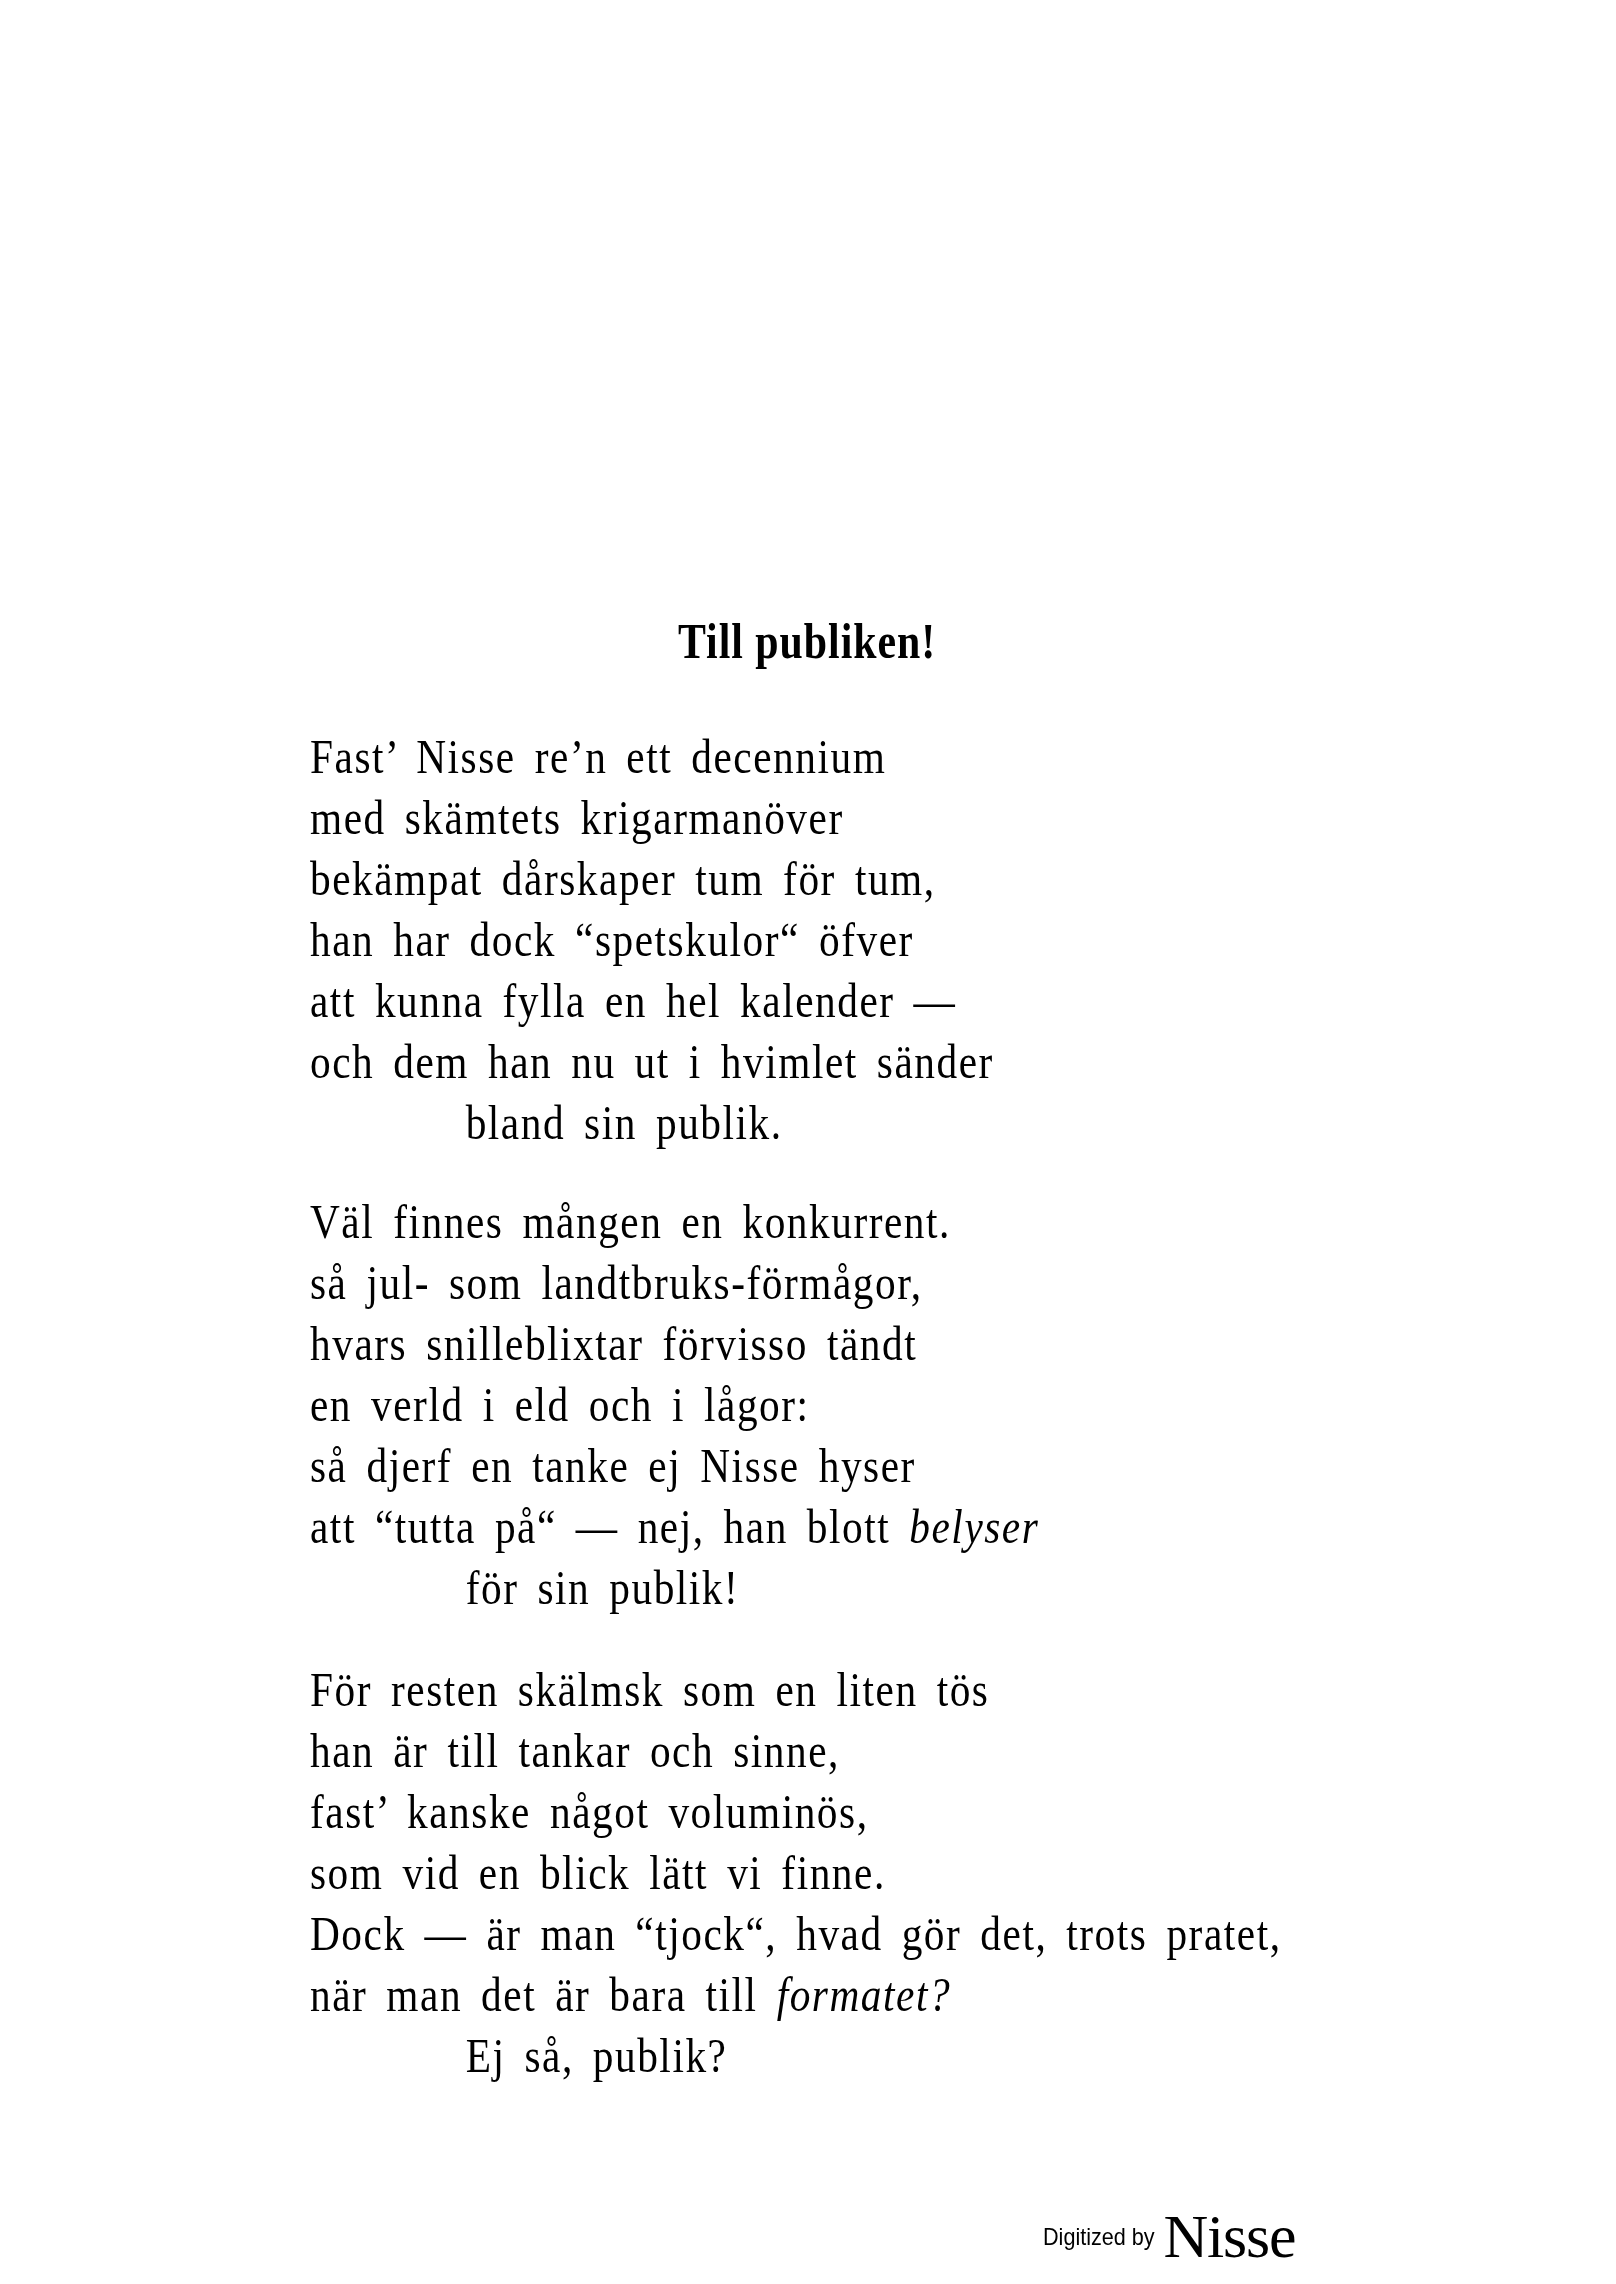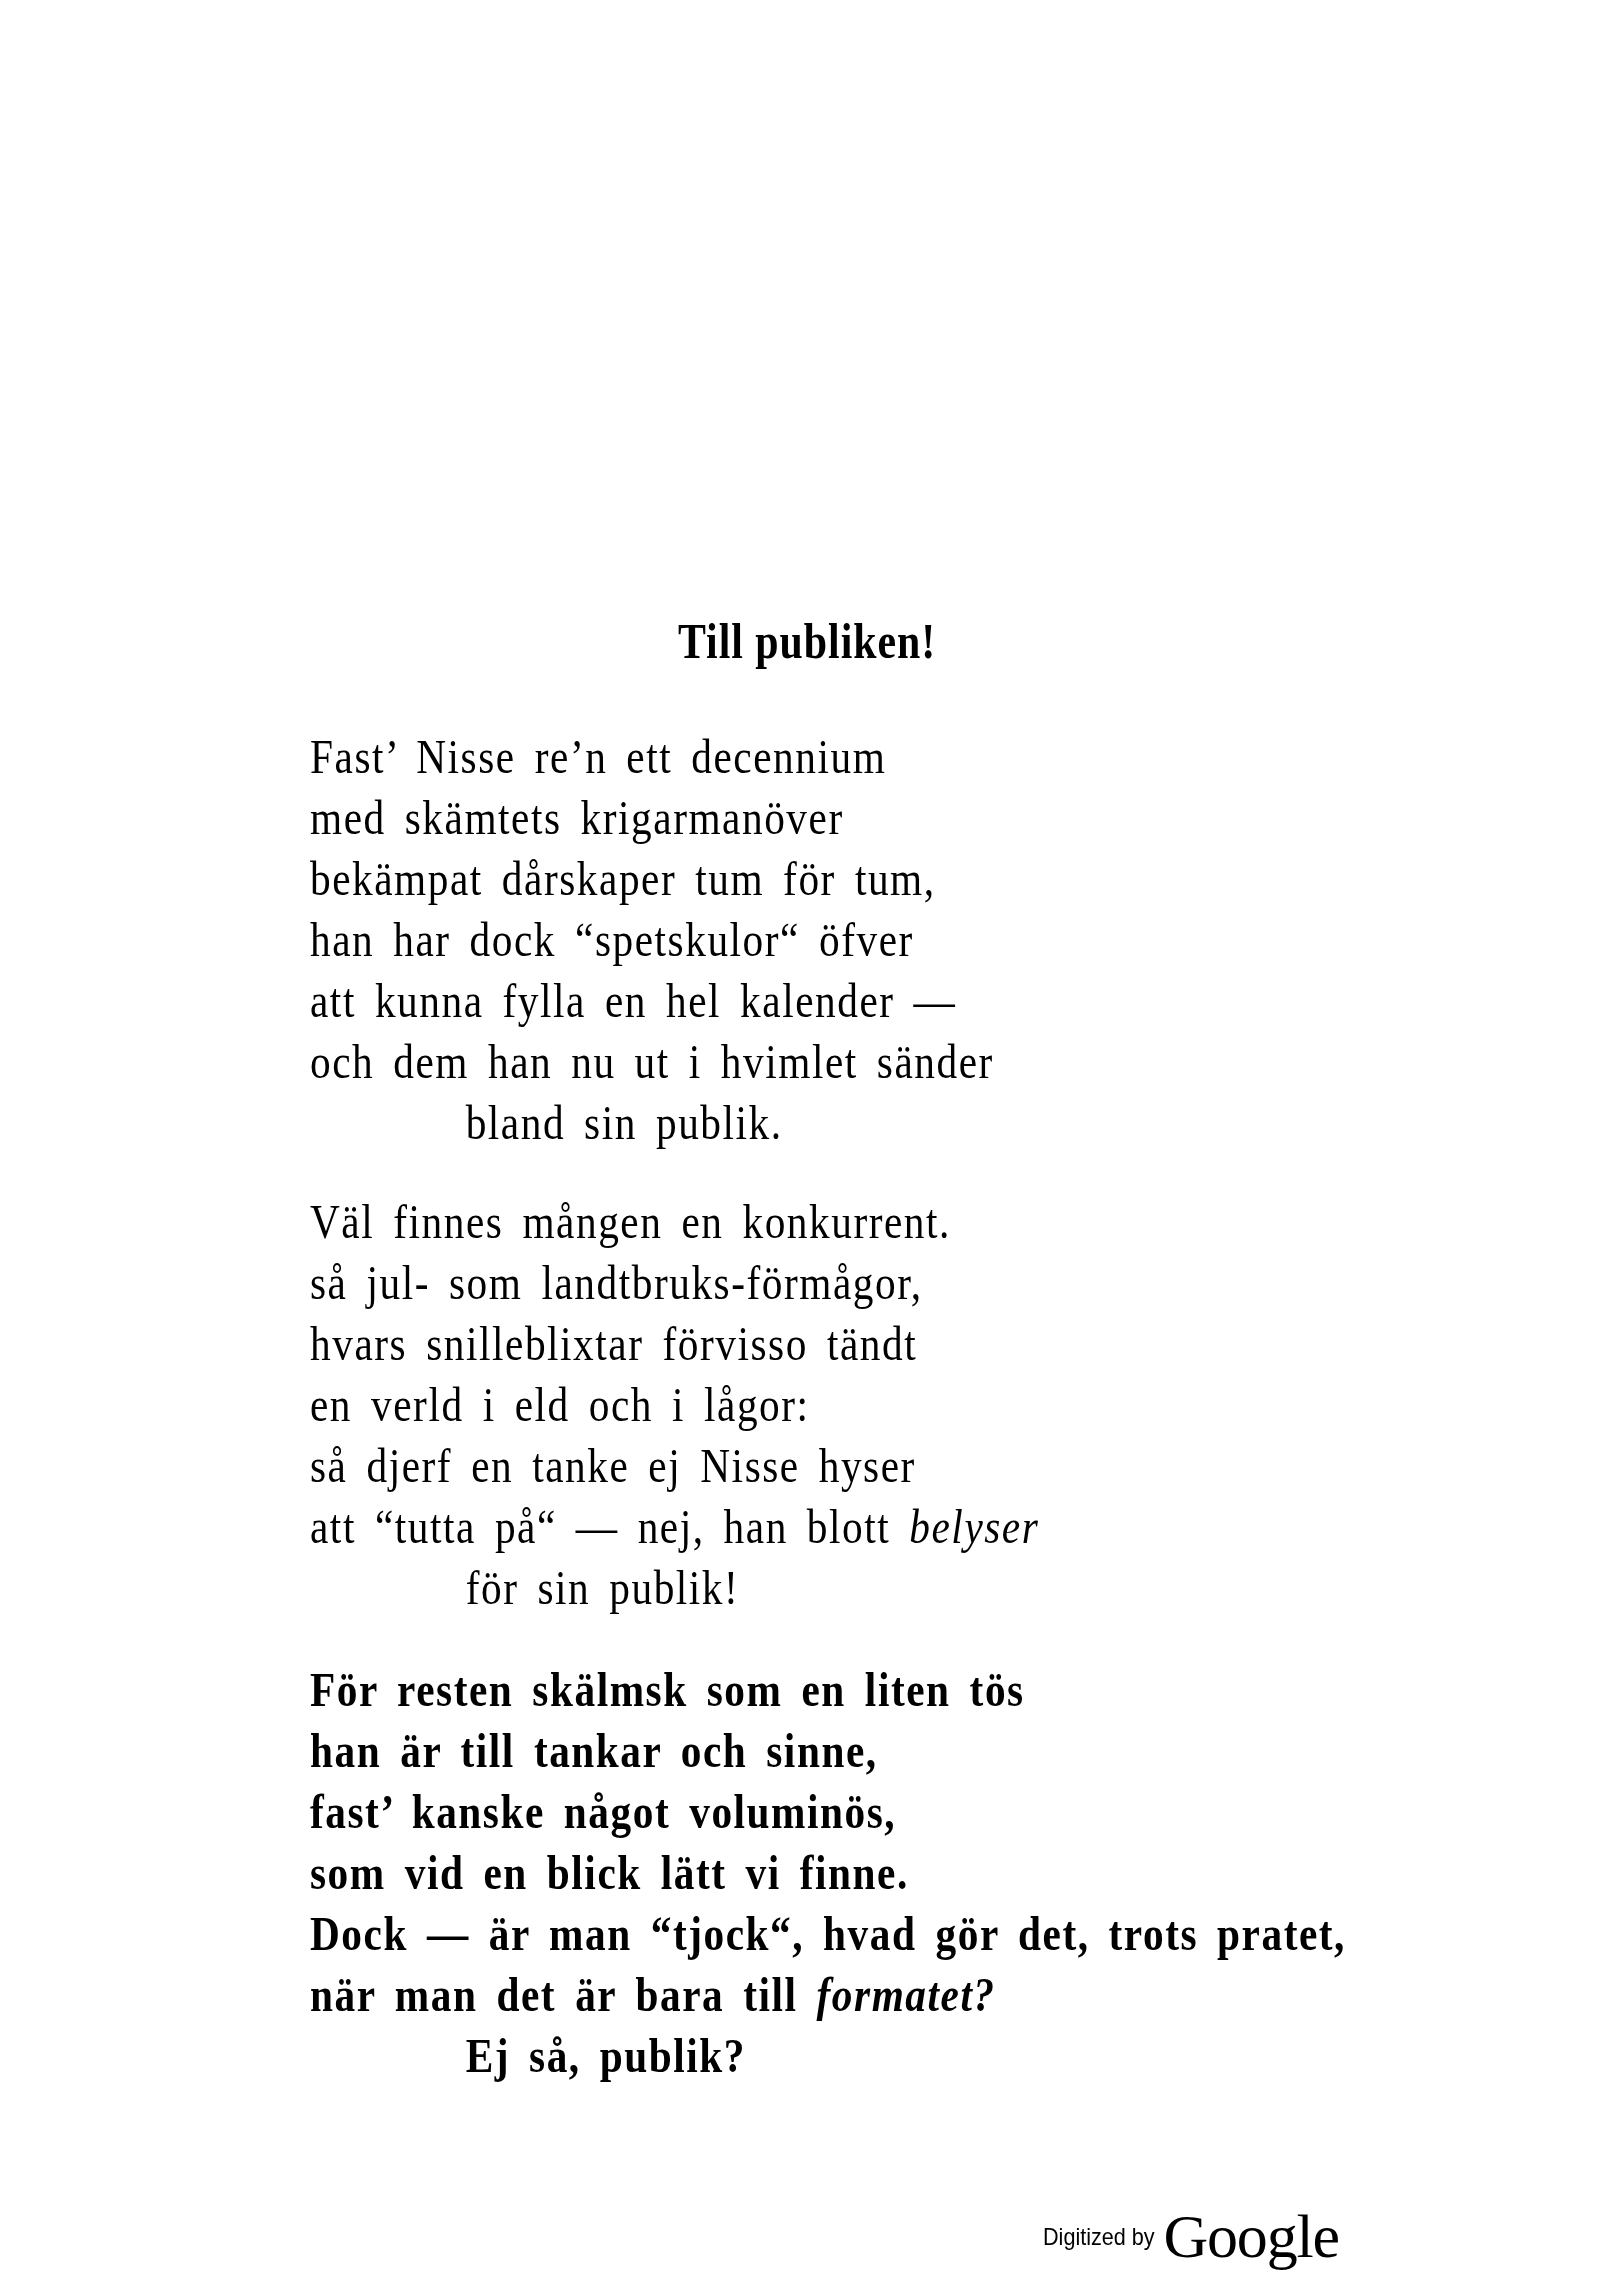--- a/index.html
+++ b/index.html
@@ -50,21 +50,21 @@
     word-spacing: 8.3px;
   }
   .line.indent {
     padding-left: 181px;
   }
   .line .ital {
     font-style: italic;
   }
   #stanza-1 { top: 682px; }
   #stanza-2 { top: 1147px; }
-  #stanza-3 { top: 1615px; font-weight: bold; }
+  #stanza-3 { top: 1615px; }
 
   .footer {
     position: absolute;
     left: 1043px;
     top: 2157px;
     white-space: nowrap;
     display: flex;
     align-items: center;
   }
   .footer .digitized {
@@ -112,17 +112,17 @@
     <span class="line">han är till tankar och sinne,</span>
     <span class="line">fast’ kanske något voluminös,</span>
     <span class="line">som vid en blick lätt vi finne.</span>
     <span class="line">Dock — är man “tjock“, hvad gör det, trots pratet,</span>
     <span class="line"><span>när man det är bara till</span> <span class="ital">formatet?</span></span>
     <span class="line indent">Ej så, publik?</span>
   </div>
 
   <div class="footer">
     <span class="digitized">Digitized by</span>
-    <span class="google">Google</span>
+    <span class="google">Nisse</span>
   </div>
 
 </div>
 
 
 </body></html>

